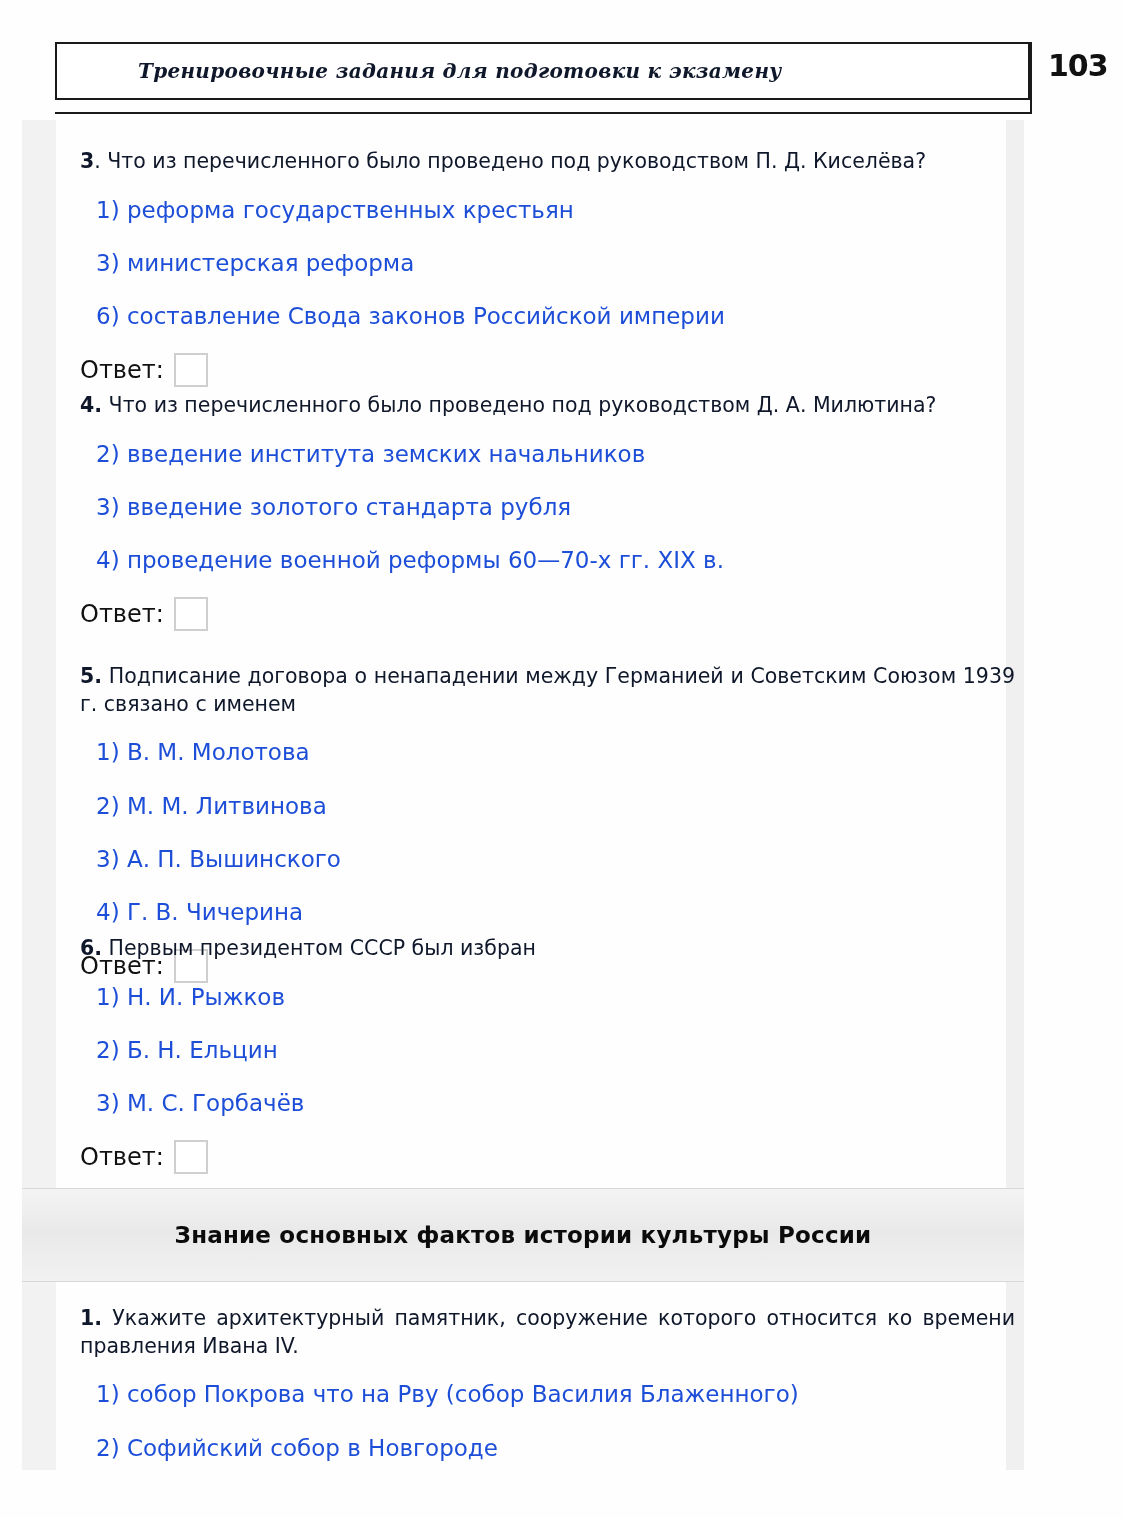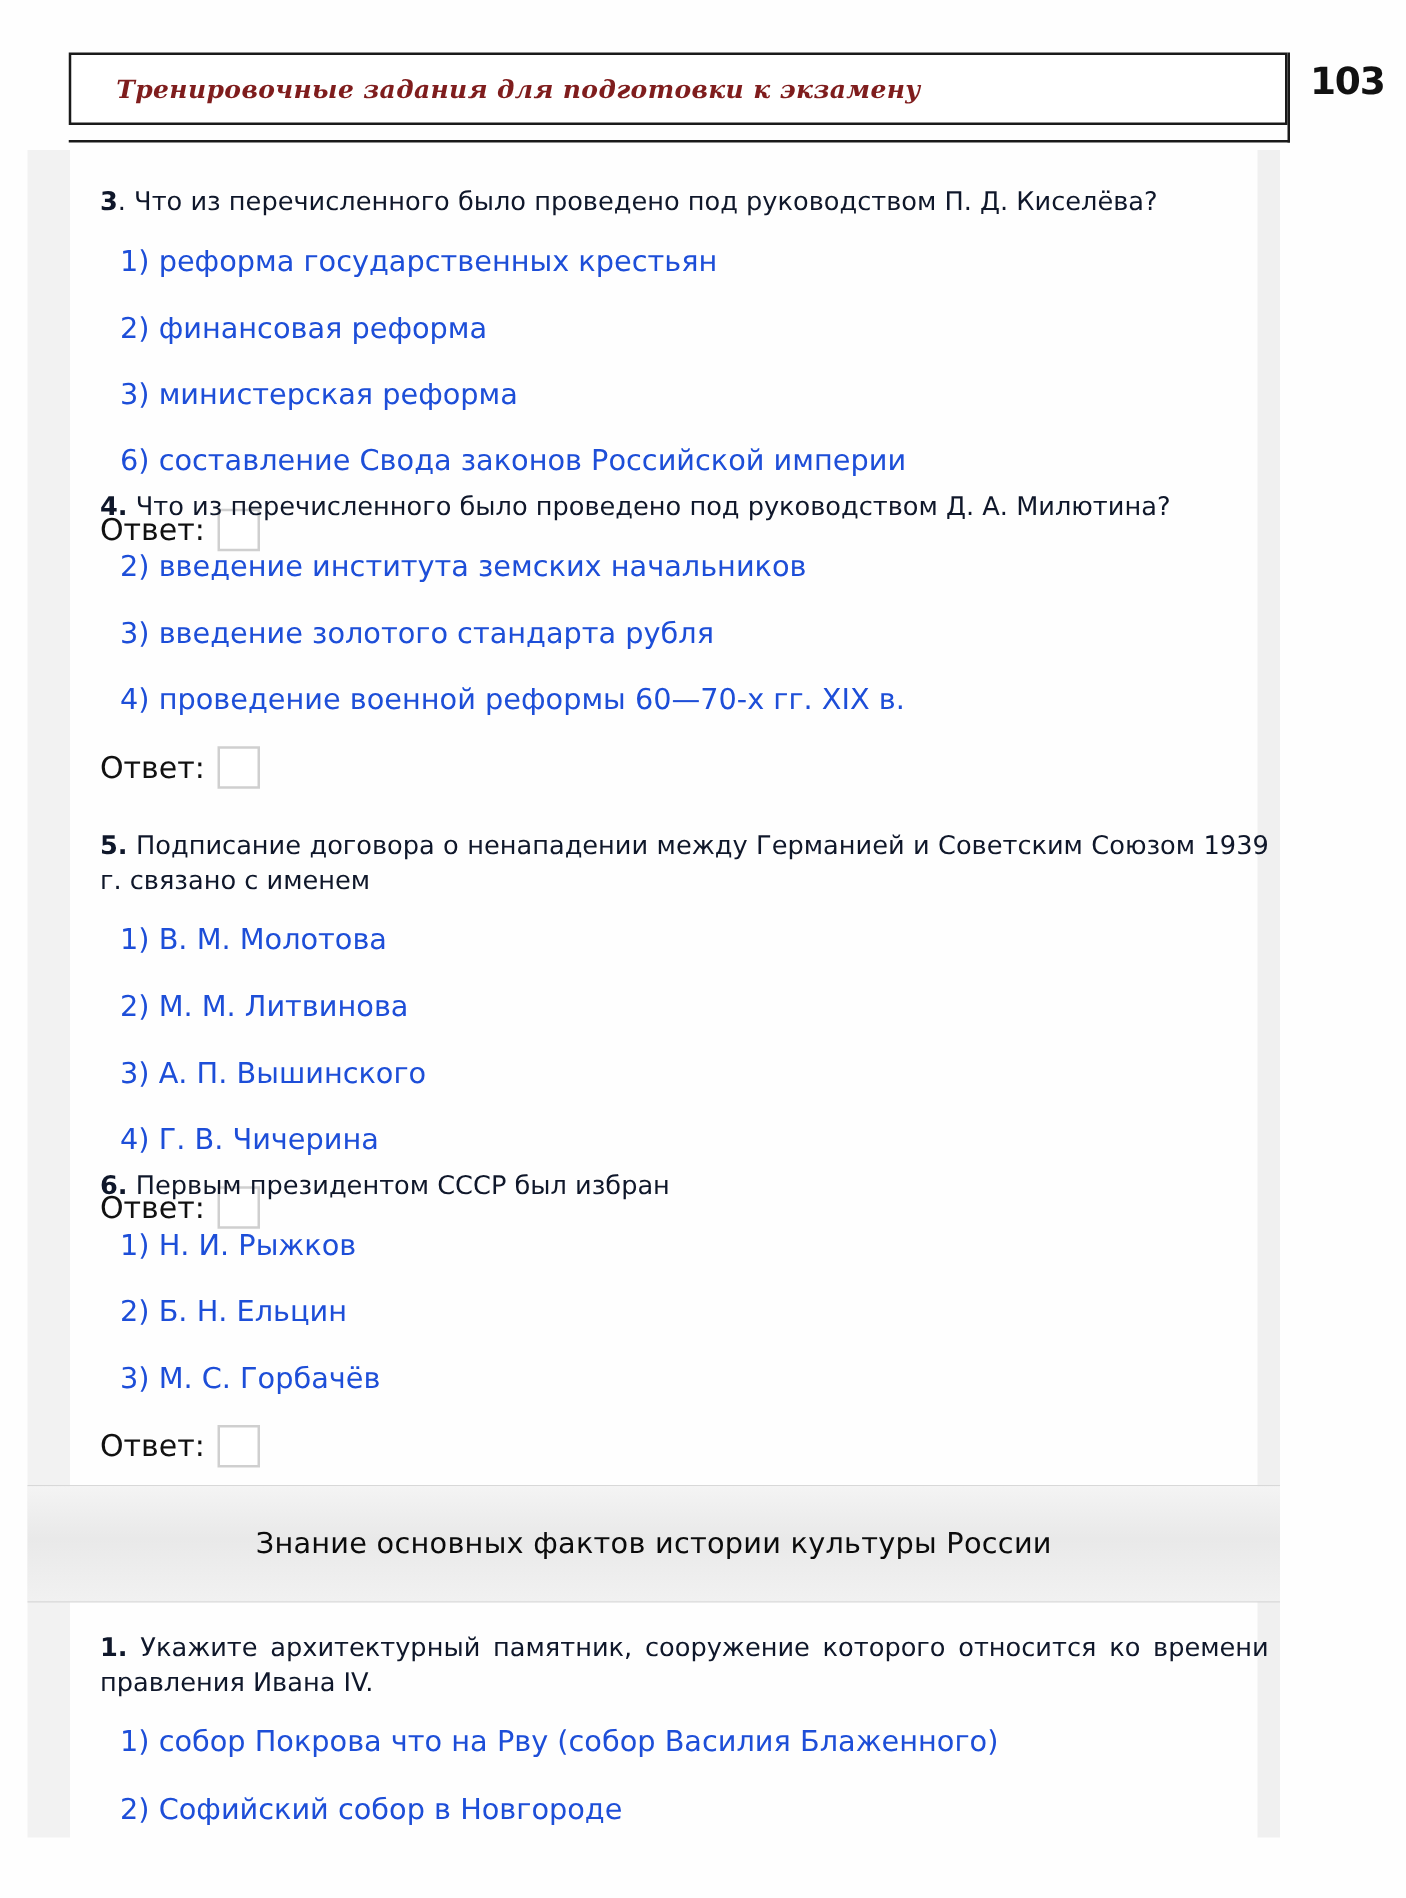--- a/index.html
+++ b/index.html
@@ -42,22 +42,23 @@
     display: flex;
     align-items: center;
   }
   .header-title {
     font-family: "DejaVu Serif", serif;
     font-weight: bold;
     font-style: italic;
     font-size: 20px;
     letter-spacing: 0.3px;
     padding-left: 36px;
-    color: #7f1d1d;
+    color: #0f172a;
     white-space: nowrap;
+    margin-left: 45px;
   }
   .page-number {
     position: absolute;
     left: 1048px;
     top: 48px;
     font-family: "DejaVu Sans", sans-serif;
     font-weight: bold;
     font-size: 30px;
     letter-spacing: -1px;
     color: #111;
@@ -149,21 +150,21 @@
   .section-band-title {
     position: absolute;
     left: 0;
     top: 0;
     width: 1002px;
     height: 92px;
     display: flex;
     align-items: center;
     justify-content: center;
     font-size: 23px;
-    font-weight: normal;
+    font-weight: bold;
     color: #0b0b0b;
     letter-spacing: 0.2px;
   }
   .band-rule-top {
     position: absolute;
     left: 22px;
     width: 1002px;
     height: 1px;
     background: #d8d8d8;
   }
@@ -183,21 +184,20 @@
   </div>
   <div class="header-rule"></div>
   <div class="header-rule2"></div>
   <div class="page-number">103</div>
 
   <div class="qblock" style="top:148px;">
     <p class="qstem">
       <span class="num">3</span><span>. Что из перечисленного было проведено под руководством П. Д. Киселёва?</span>
     </p>
     <p class="opt">1) реформа государственных крестьян</p>
-    <p class="opt">2) финансовая реформа</p>
     <p class="opt">3) министерская реформа</p>
     <p class="opt">6) составление Свода законов Российской империи</p>
     <div class="answer-row">
       <span class="answer-label">Ответ:</span>
       <span class="answer-box"></span>
     </div>
   </div>
 
   <div class="qblock" style="top:392px;">
     <p class="qstem">

